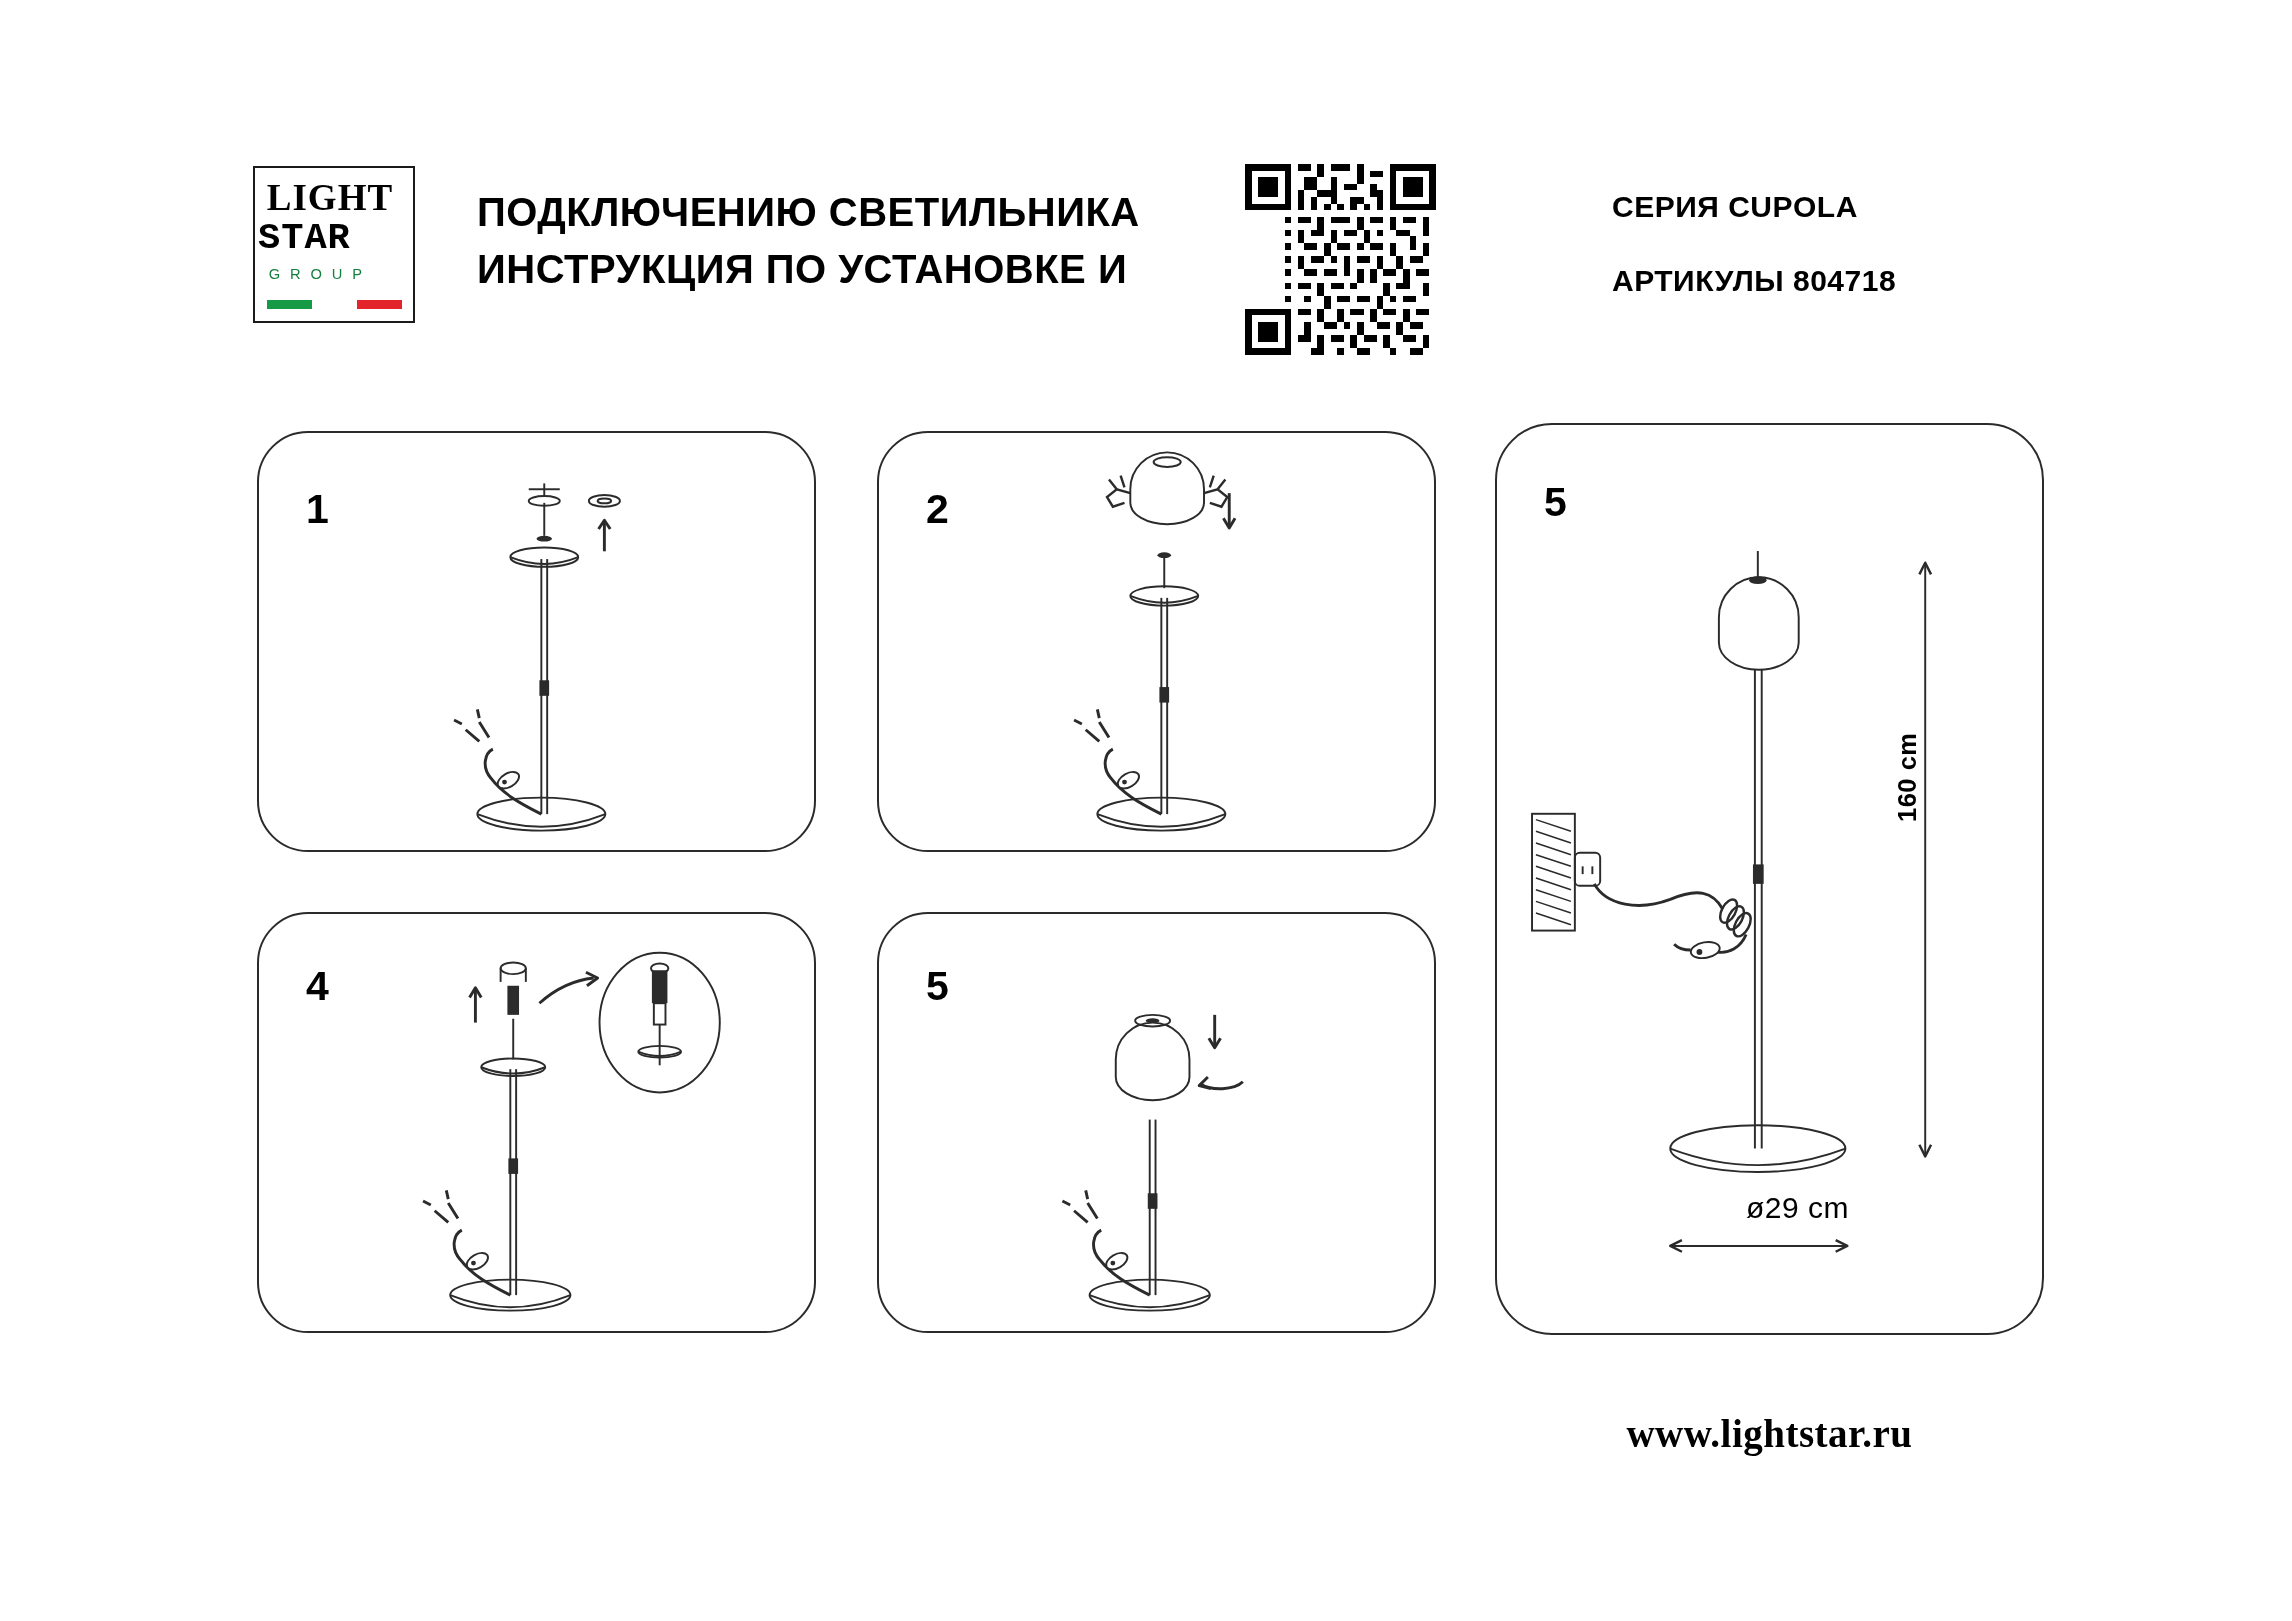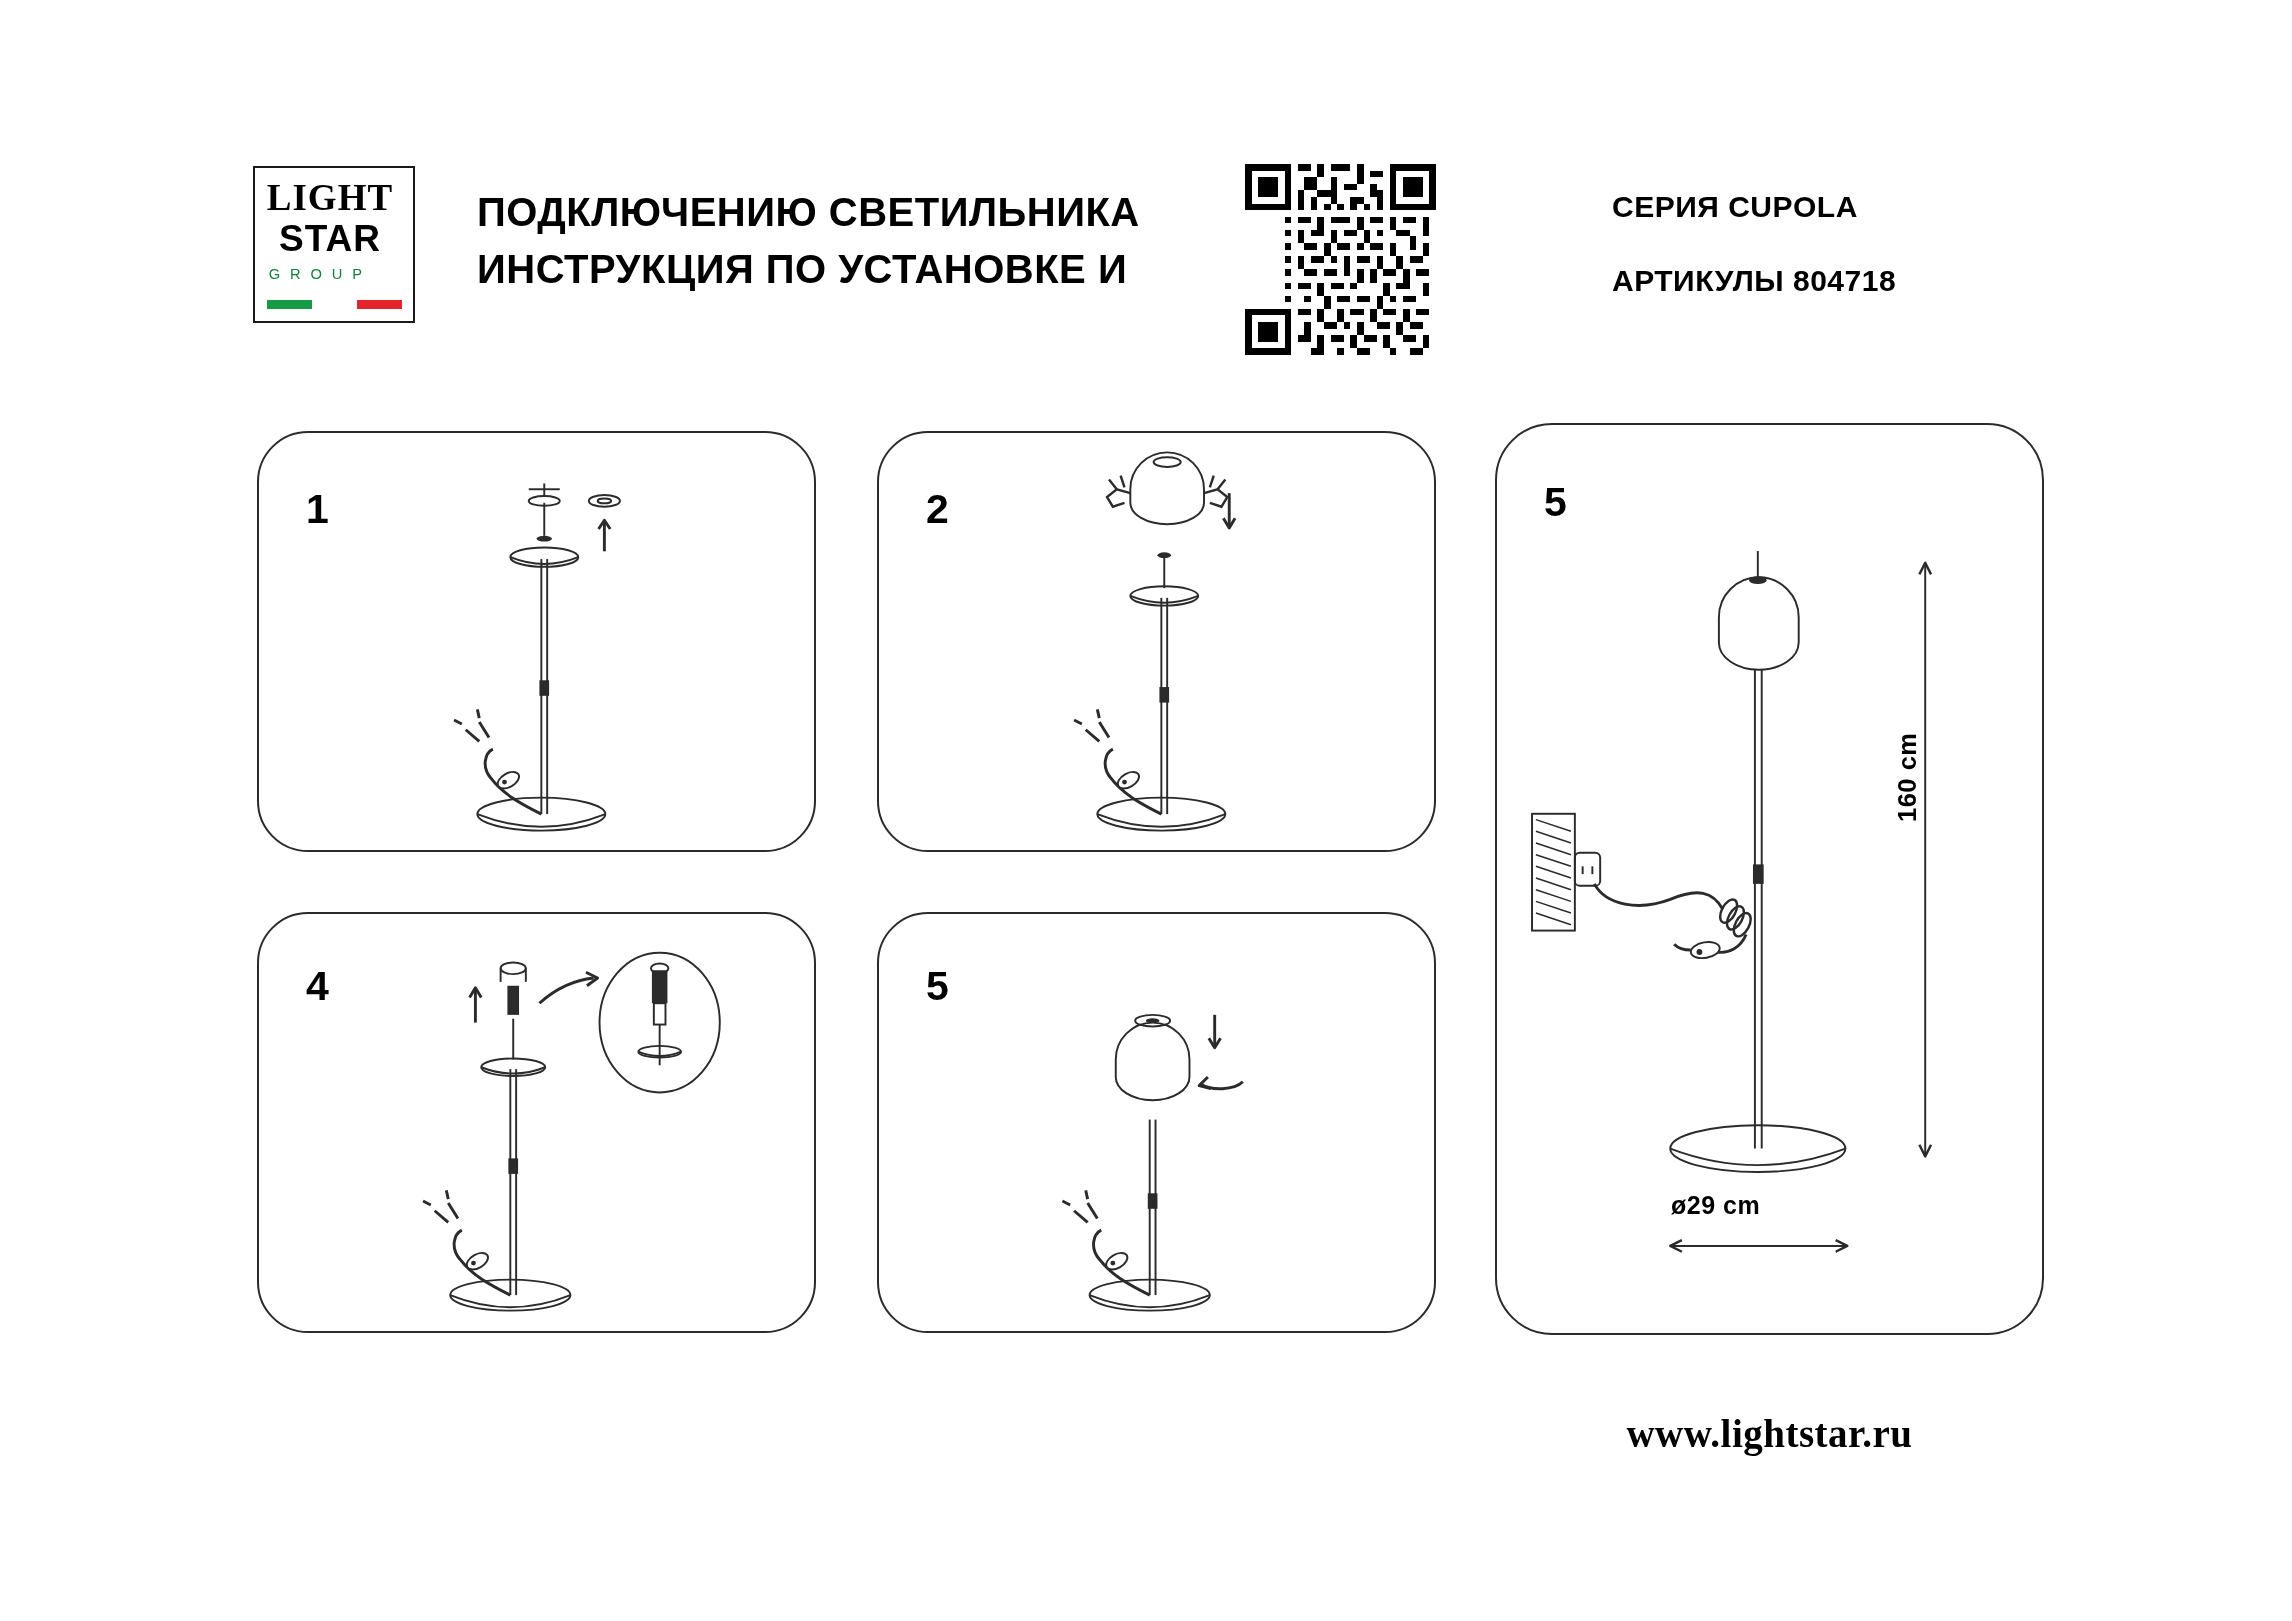--- a/index.html
+++ b/index.html
@@ -39,23 +39,23 @@
     left: 11.8px;
     top: 9.8px;
     font-family: "Liberation Serif", serif;
     font-weight: bold;
     font-size: 37px;
     letter-spacing: 1px;
     line-height: 39px;
   }
   .logo-star {
     position: absolute;
-    left: 24px;
+    left: 3px;
     top: 51px;
-    font-family: Liberation Sans, sans-serif;
+    font-family: Liberation Mono, monospace;
     font-weight: bold;
     font-size: 37px;
     letter-spacing: 1px;
     line-height: 39px;
   }
   .logo-group {
     position: absolute;
     left: 13.7px;
     top: 98px;
     font-family: "Liberation Sans", sans-serif;
@@ -527,17 +527,17 @@
       <path d="M434 738 l6 12 l6 -12" stroke-width="2.5" stroke-linejoin="round"></path>
 
       <line x1="178" y1="842" x2="360" y2="842" stroke-width="2"></line>
       <path d="M190 836 l-12 6 l12 6" stroke-width="2.5" stroke-linejoin="round"></path>
       <path d="M348 836 l12 6 l-12 6" stroke-width="2.5" stroke-linejoin="round"></path>
     </svg>
   </div>
 
   <div style="position:absolute; left:396px; top:397px; transform: rotate(-90deg); transform-origin: left top; font-size:25.5px; font-weight:bold; letter-spacing:0.5px;">160 cm</div>
 
-  <div style="position:absolute; left:174px; top:766px; width:178px; text-align:left; font-size:25px; font-weight:bold; letter-spacing:0.5px;">ø29 cm</div>
+  <div style="position:absolute; left:174px; top:766px; width:178px; text-align:right; font-size:30px; font-weight:normal; letter-spacing:0.5px;">ø29 cm</div>
 </div>
 
 <div class="footer-url">www.lightstar.ru</div>
 
 
 </body></html>

